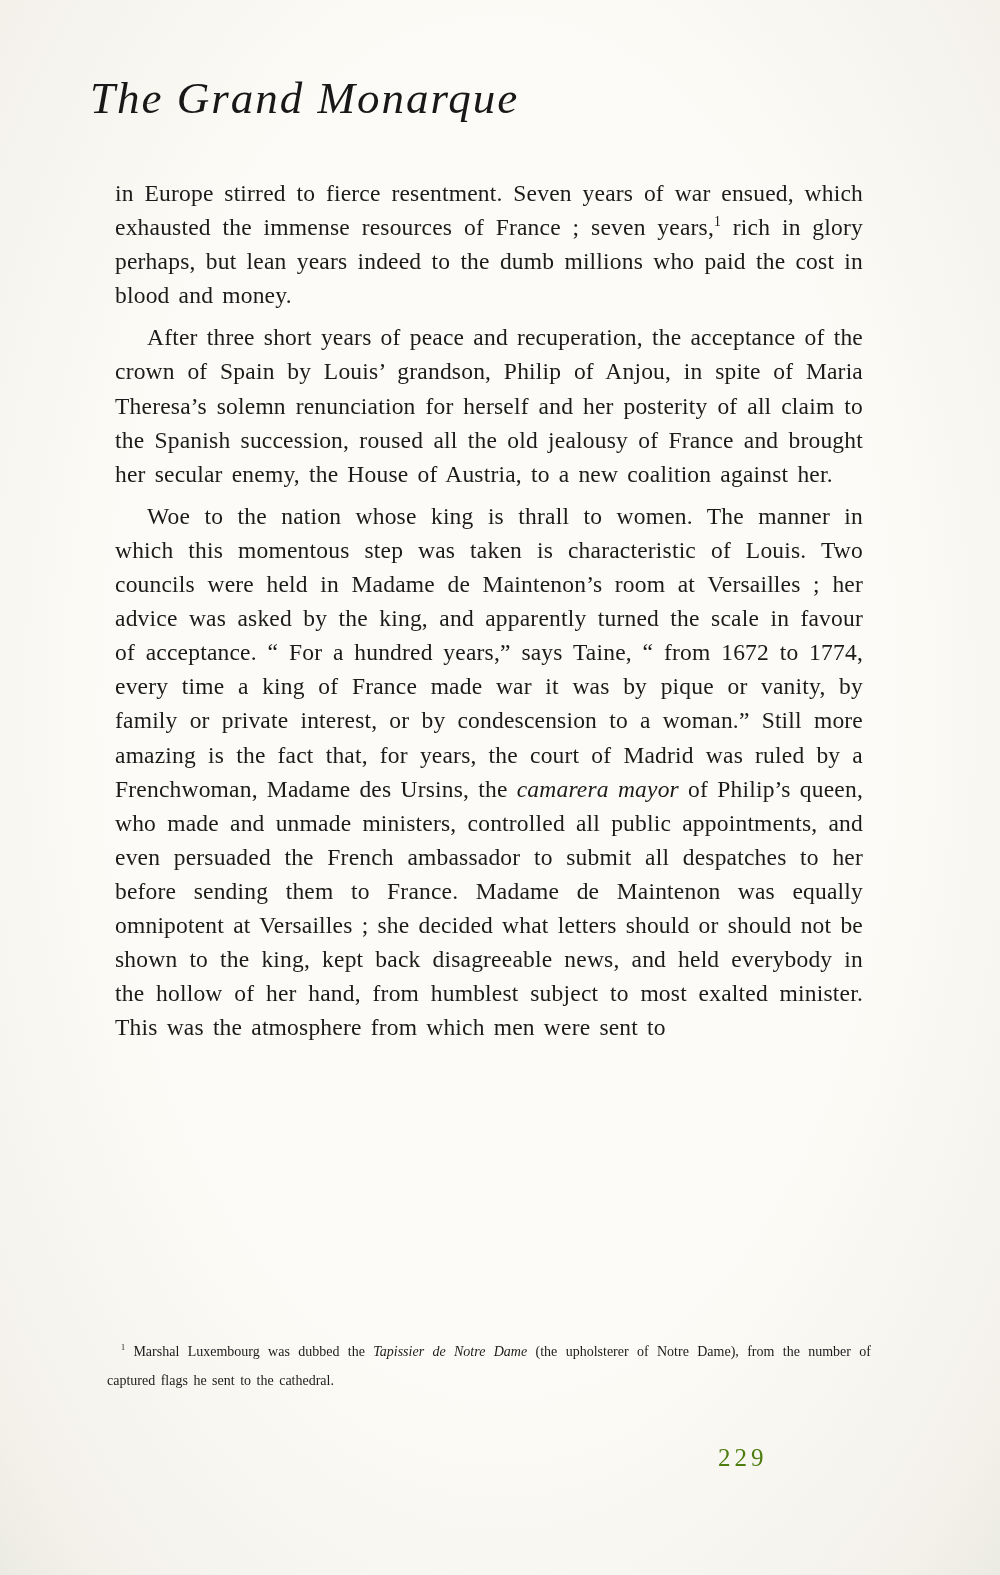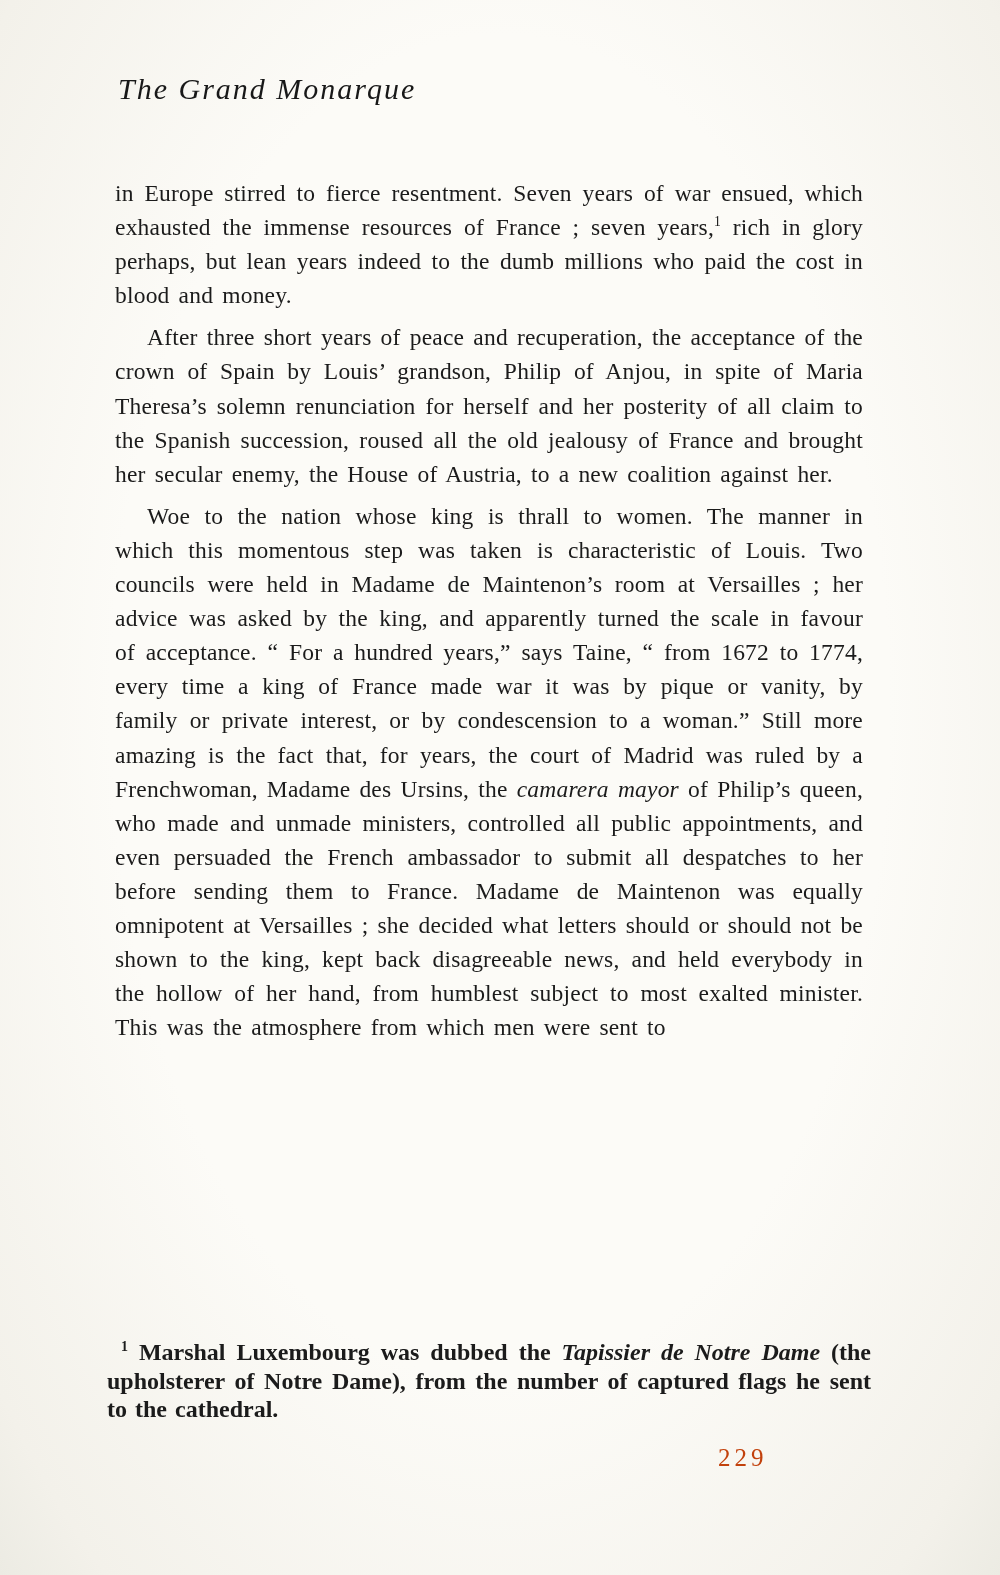--- a/index.html
+++ b/index.html
@@ -14,26 +14,26 @@
     font-family: "Liberation Serif", serif;
     color: #1b1b1b;
   }
   .page {
     position: relative;
     width: 1000px;
     height: 1575px;
   }
   .title {
     position: absolute;
-    left: 118px;
+    left: 90px;
     top: 72px;
     margin: 0;
     font-style: italic;
     font-weight: 500;
-    font-size: 30px;
+    font-size: 45px;
     letter-spacing: 2px;
     color: #181818;
   }
   .body-text {
     position: absolute;
     left: 107px;
     top: 168px;
     width: 764px;
     font-size: 23.5px;
     line-height: 34.1px;
@@ -54,34 +54,33 @@
     line-height: 0;
   }
   em {
     font-style: italic;
   }
   .footnote {
     position: absolute;
     left: 107px;
     top: 1338px;
     width: 764px;
-    font-size: 24px;
+    font-size: 14px;
     line-height: 28.5px;
     text-align: justify;
     word-spacing: 2px;
     text-indent: 14px;
-    font-weight: bold;
   }
   .page-number {
     position: absolute;
     left: 718px;
     top: 1444px;
     font-size: 25px;
     letter-spacing: 4px;
-    color: #c2410c;
+    color: #4d7c0f;
   }
 </style>
 </head>
 <body>
 
 <div class="page">
 
   <h1 class="title">The Grand Monarque</h1>
 
   <div class="body-text">

